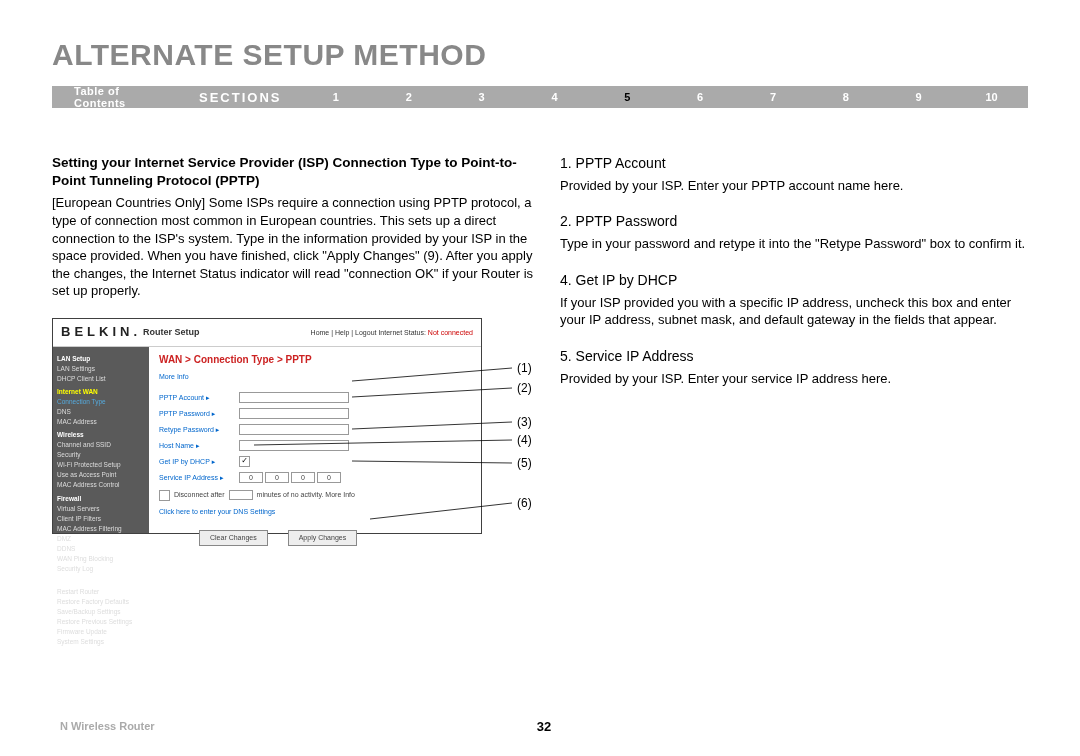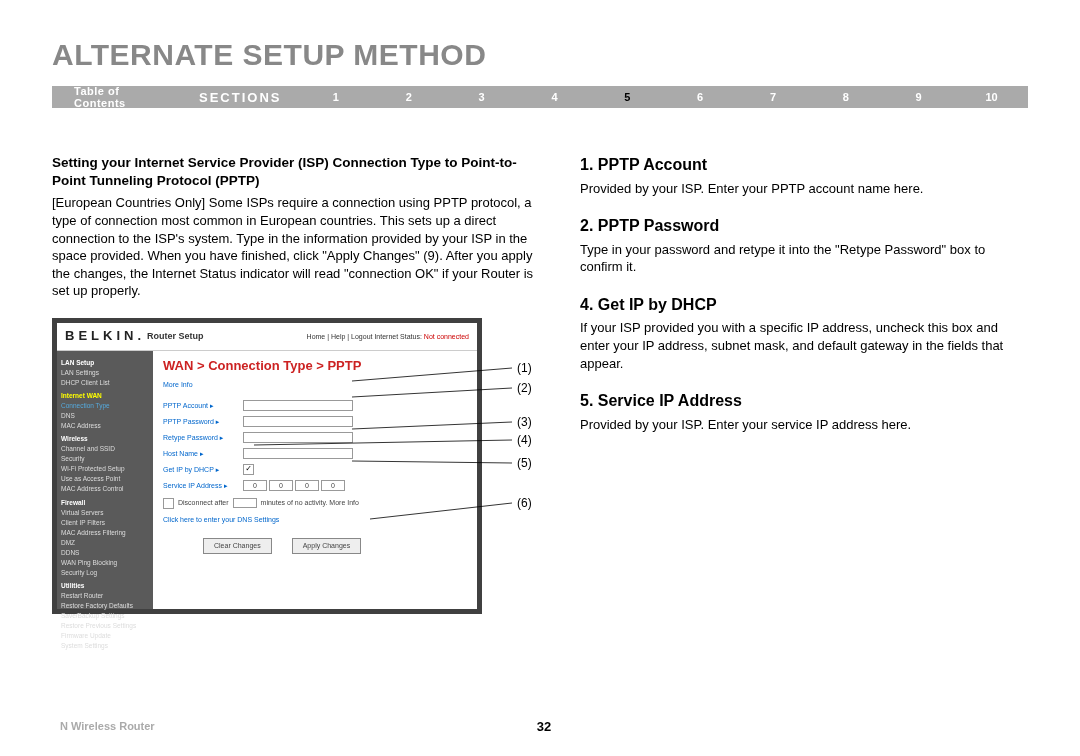--- a/index.html
+++ b/index.html
@@ -4,42 +4,42 @@
 <style>
   * { margin:0; padding:0; box-sizing:border-box; }
   body { width:1080px; height:756px; background:#fff; font-family:Arial,Helvetica,sans-serif; color:#000; position:relative; }
   .page { padding:38px 52px 0 52px; }
   .title { font-size:30px; font-weight:bold; letter-spacing:0.5px; color:#888; text-transform:uppercase; margin-bottom:14px; }
   .navbar { background:#aaa; height:22px; display:flex; align-items:center; font-size:11px; color:#fff; }
   .navbar .toc { padding:0 22px; font-weight:bold; letter-spacing:0.5px; }
   .navbar .sectlabel { font-weight:bold; letter-spacing:2px; padding:0 18px 0 4px; font-size:13px; }
   .navbar .num { width:74px; text-align:center; font-weight:bold; }
   .navbar .num.active { color:#000; }
-  .content { display:flex; gap:40px; margin-top:46px; }
+  .content { display:flex; gap:20px; margin-top:46px; }
   .col { width:50%; font-size:13px; line-height:1.35; }
   .col h2 { font-size:13.5px; font-weight:bold; margin-bottom:4px; }
   .col p { margin-bottom:18px; }
   .item { margin-bottom:18px; }
-  .item .ih { font-weight:bold; font-size:16px; margin-bottom:4px; }
+  .item .ih { font-weight:normal; font-size:14px; margin-bottom:4px; }
 
   
-  .router { border:5px solid #404040; width:430px; height:296px; position:relative; font-family:Arial,sans-serif; background:#fff; }
+  .router { border:1px solid #404040; width:430px; height:216px; position:relative; font-family:Arial,sans-serif; background:#fff; }
   .router .rtop { height:28px; border-bottom:1px solid #ccc; display:flex; align-items:center; padding:0 8px; font-size:9px; }
   .router .brand { font-size:13px; font-weight:bold; letter-spacing:4px; color:#222; }
   .router .brand .dot { letter-spacing:0; }
   .router .rsetup { margin-left:6px; font-size:9px; font-weight:bold; color:#333; }
   .router .rtoplinks { margin-left:auto; font-size:7px; color:#333; }
   .router .rtoplinks .nc { color:#c00; }
   .router .rbody { display:flex; height:calc(100% - 28px); }
   .router .side { width:96px; background:#5a5a5a; font-size:6.5px; color:#ddd; padding:4px 4px; line-height:1.55; }
   .router .side .sh { color:#fff; font-weight:bold; margin-top:3px; }
   .router .side .sa { color:#5ad; }
   .router .side .sy { color:#ff0; }
   .router .main { flex:1; padding:6px 10px; font-size:7px; color:#444; }
-  .router .main .bc { color:#c22; font-weight:bold; font-size:13px; }
+  .router .main .bc { color:#c22; font-weight:bold; font-size:10px; }
   .router .main .mi { color:#06c; font-size:7px; margin:6px 0 8px 0; }
   .router .frow { display:flex; align-items:center; height:16px; }
   .router .flab { width:80px; color:#06c; font-size:7px; }
   .router .fin { border:1px solid #999; height:11px; width:110px; background:#fff; }
   .router .fck { width:11px; height:11px; border:1px solid #999; background:#fff; display:flex; align-items:center; justify-content:center; font-size:8px; color:#000; }
   .router .ipgrp { display:flex; gap:2px; }
   .router .ipb { width:24px; height:11px; border:1px solid #999; font-size:7px; display:flex; align-items:center; justify-content:center; background:#fff; }
   .router .disc { display:flex; align-items:center; gap:4px; margin-top:4px; font-size:7px; color:#444; }
   .router .disc .sm { width:24px; height:10px; border:1px solid #999; }
   .router .dns { color:#06c; font-size:7px; margin-top:6px; }

